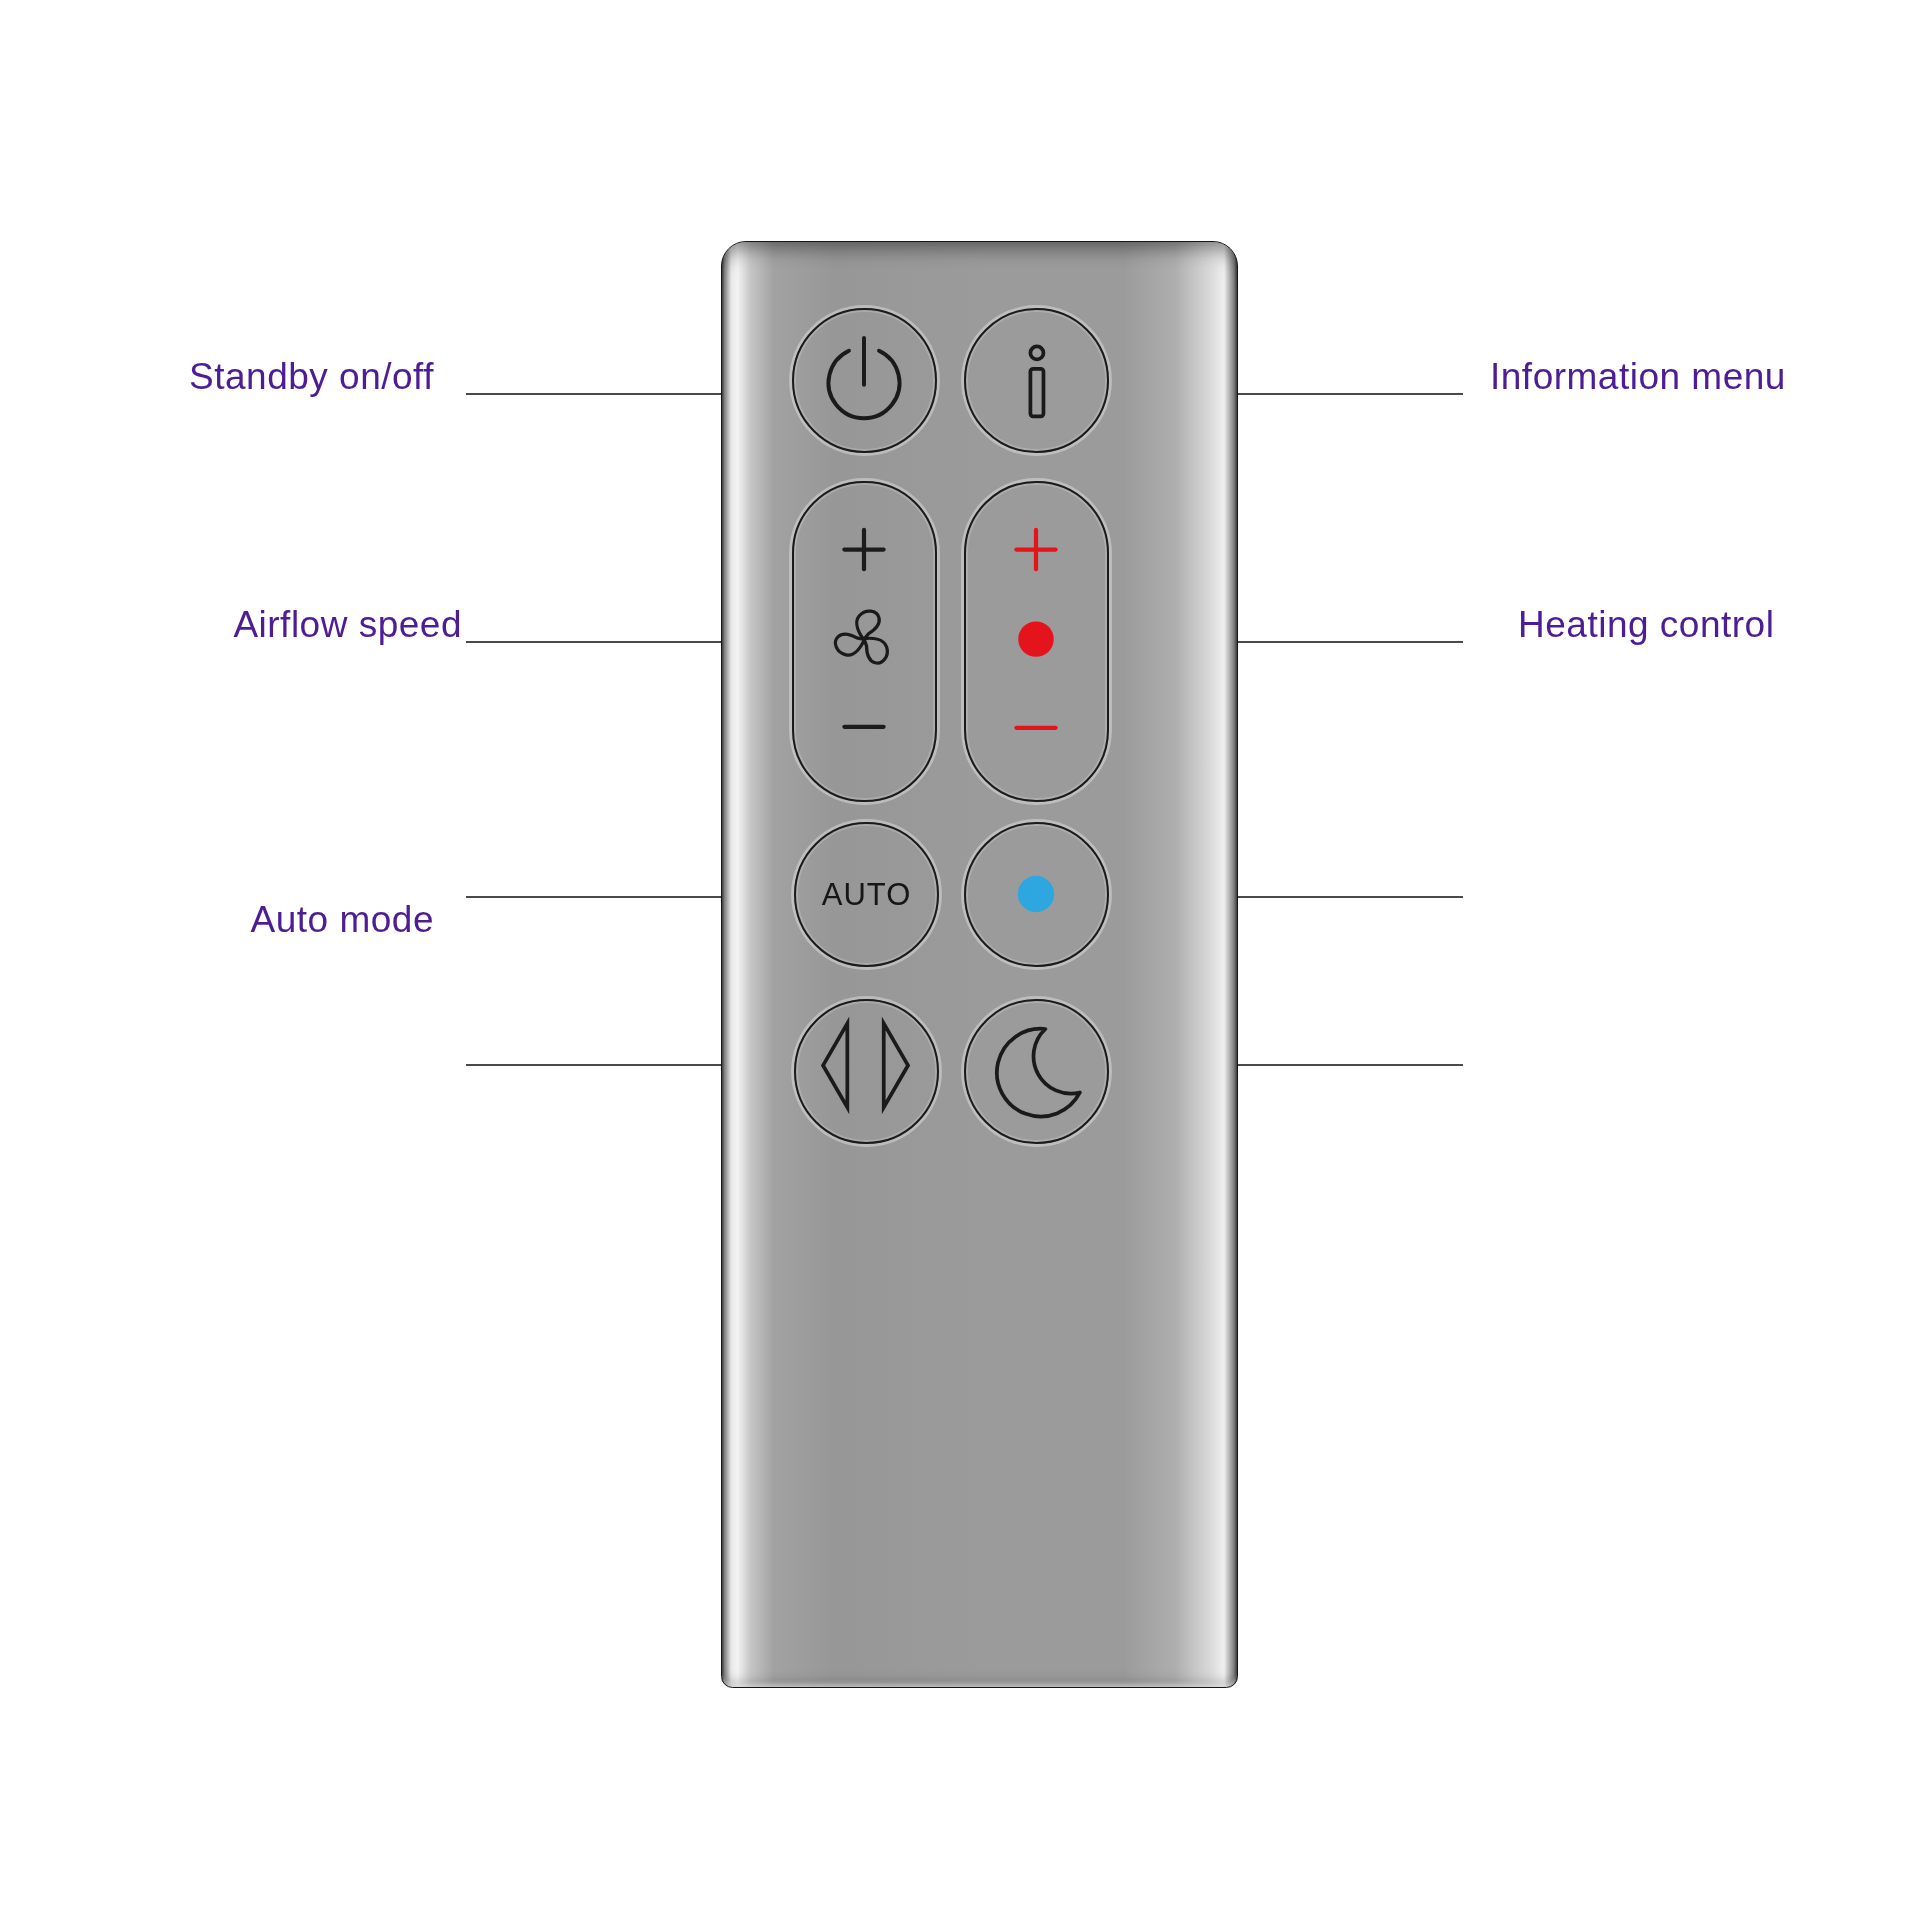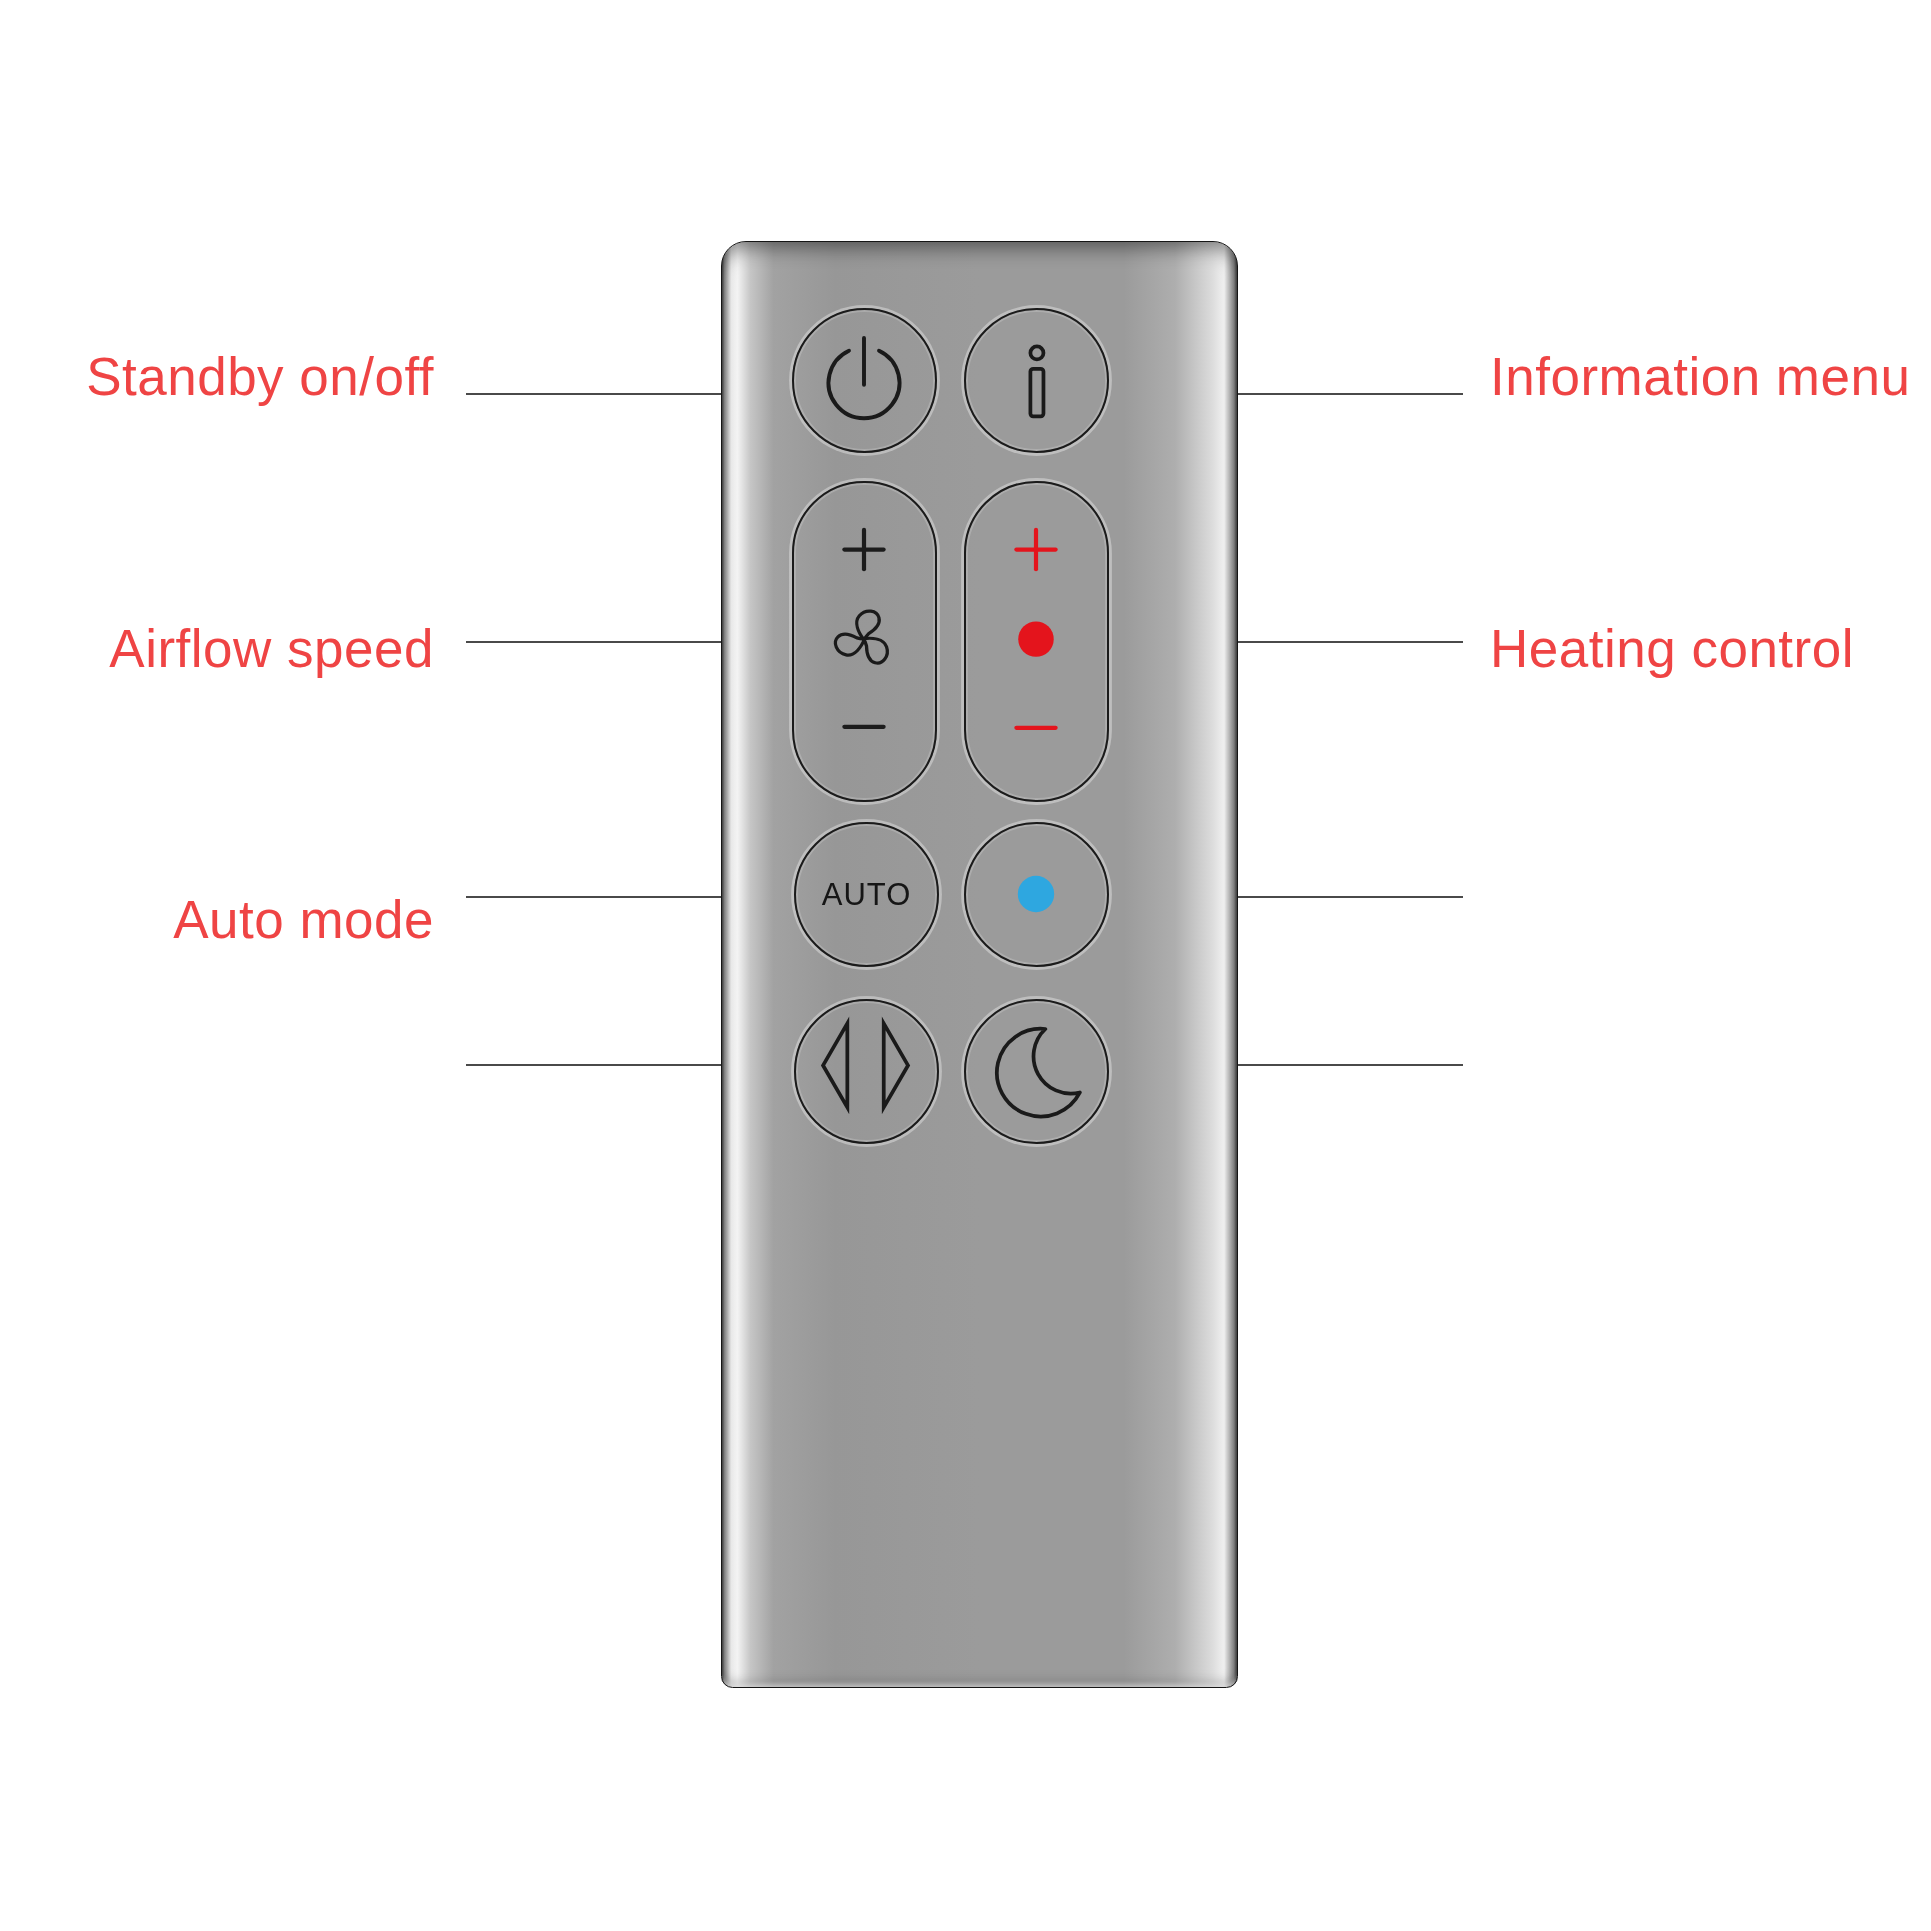--- a/index.html
+++ b/index.html
@@ -3,26 +3,26 @@
 <meta charset="utf-8">
 <style>
   html,body{margin:0;padding:0;background:#ffffff;}
   .canvas{
     position:relative;width:1931px;height:1931px;background:#ffffff;overflow:hidden;
     font-family:"Liberation Sans", sans-serif;
   }
 
   
   .lbl{
-    position:absolute;height:58px;line-height:58px;font-size:53px;color:#ef4444;
+    position:absolute;height:58px;line-height:58px;font-size:37px;color:#4c1d95;
     letter-spacing:0.5px;white-space:nowrap;
   }
   .lbl.left{left:0;width:434px;text-align:right;}
   .lbl.right{left:1490px;text-align:left;}
-  .r1{top:348px;} .r2{top:620px;} .r3{top:851px;margin-top:40px;} .r4{top:1019px;}
+  .r1{top:348px;} .r2{top:596px;padding-left:28px;} .r3{top:851px;margin-top:40px;} .r4{top:1019px;}
 
   
   .line{position:absolute;height:1.9px;background:#4a4a4a;}
   .line.lleft{left:466px;width:256px;}
   .line.lright{left:1180px;width:283px;}
   .ly1{top:393px;} .ly2{top:641px;} .ly3{top:896px;} .ly4{top:1064px;}
 
   
   .remote{
     position:absolute;left:721px;top:241px;width:517px;height:1447px;

